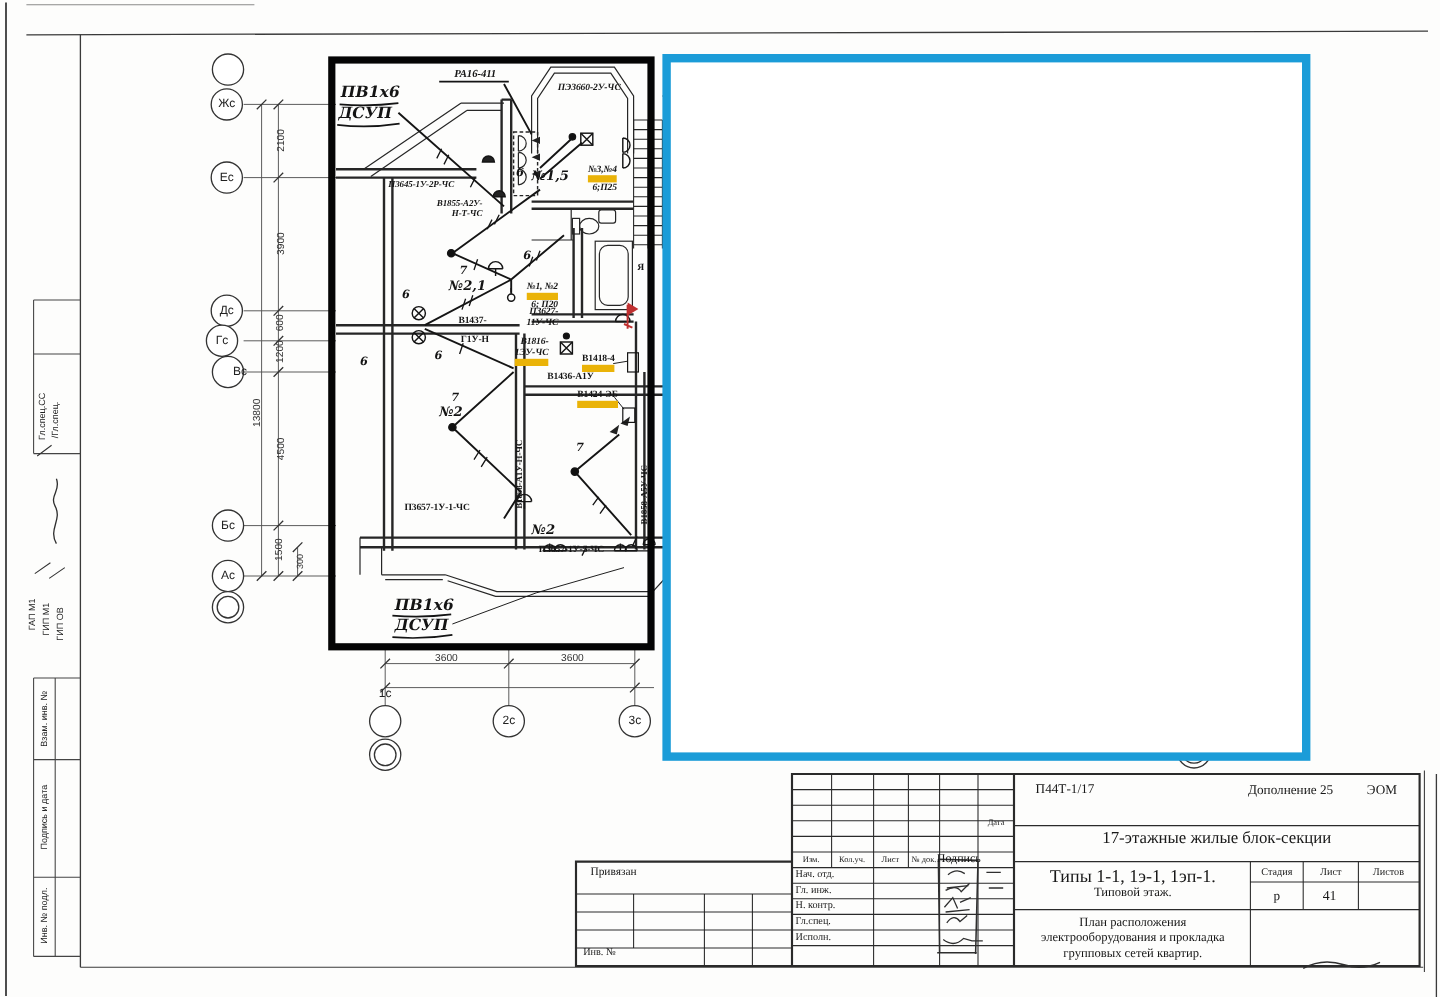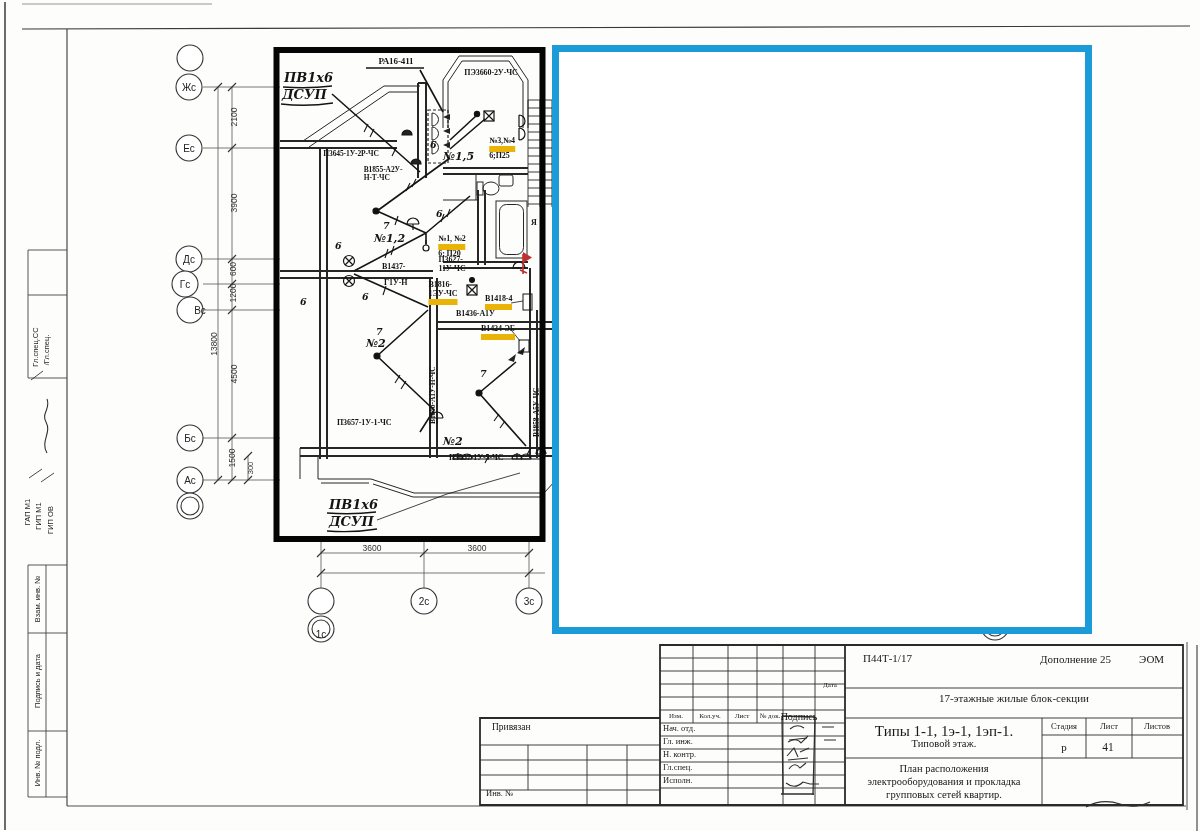--- a/index.html
+++ b/index.html
@@ -1,21 +1,21 @@
 <!DOCTYPE html>
 <html><head>
 <meta charset="utf-8">
 <style>
   html,body{margin:0;padding:0;background:#fff;}
   .sheet{position:relative;width:1200px;height:831px;background:#fdfdfc;overflow:hidden;
          font-family:"Liberation Serif",serif;color:#1c1c1c;}
   svg.lw{position:absolute;left:0;top:0;width:1200px;height:831px;}
   .t{position:absolute;white-space:nowrap;line-height:1.08;}
   .pl{font:700 8px/1.12 "Liberation Serif",serif;letter-spacing:-0.1px;color:#161616;}
-  .c2{transform:translate(-50%,0);text-align:left;}
+  .c2{transform:translate(-50%,0);text-align:right;font-style:italic;}
   .ctr{transform:translate(-50%,-50%);}
   .u{border-bottom:6px solid #eab308;}
   .vert{transform-origin:0 0;transform:rotate(-90deg);}
   .dim{font:8.5px "Liberation Sans",sans-serif;transform:translate(-50%,-50%) rotate(-90deg);color:#333;}
   .dimh{font:8.5px "Liberation Sans",sans-serif;transform:translate(-50%,-50%);color:#333;}
   .ax{font:10px "Liberation Sans",sans-serif;transform:translate(-50%,-50%);color:#222;}
   .mar{font:7.5px "Liberation Sans",sans-serif;transform:translate(-50%,-50%) rotate(-90deg);color:#222;}
   .hw{font:italic 700 13px "DejaVu Serif",serif;color:#141414;}
   .wn{font:italic 700 9.5px "DejaVu Serif",serif;color:#141414;}
   .tb{color:#181818;}
@@ -211,21 +211,21 @@
   </g>
 </svg>
 
 <div class="t ax" style="left:189px;top:87px">Жс</div>
 <div class="t ax" style="left:189px;top:148px">Ес</div>
 <div class="t ax" style="left:189px;top:259px">Дс</div>
 <div class="t ax" style="left:185px;top:284px">Гс</div>
 <div class="t ax" style="left:200px;top:310px">Вс</div>
 <div class="t ax" style="left:190px;top:438px">Бс</div>
 <div class="t ax" style="left:190px;top:480px">Ас</div>
-<div class="t ax" style="left:321px;top:634px">1с</div>
+<div class="t ax" style="left:321px;top:578px">1с</div>
 <div class="t ax" style="left:424px;top:601px">2с</div>
 <div class="t ax" style="left:529px;top:601px">3с</div>
 
 <div class="t dim" style="left:234px;top:117px">2100</div>
 <div class="t dim" style="left:234px;top:203px">3900</div>
 <div class="t dim" style="left:233px;top:269px">600</div>
 <div class="t dim" style="left:233px;top:293px">1200</div>
 <div class="t dim" style="left:234px;top:374px">4500</div>
 <div class="t dim" style="left:232px;top:458px">1500</div>
 <div class="t dim" style="left:214px;top:344px">13800</div>
@@ -271,40 +271,40 @@
 <div class="t wn" style="left:436px;top:208px">6</div>
 <div class="t wn" style="left:335px;top:240px">6</div>
 <div class="t wn" style="left:362px;top:291px">6</div>
 <div class="t wn" style="left:300px;top:296px">6</div>
 <div class="t wn" style="left:383px;top:220px">7</div>
 <div class="t wn" style="left:376px;top:326px">7</div>
 <div class="t wn" style="left:480px;top:368px">7</div>
 
 <div class="t hw" style="left:284px;top:70px">ПВ1х6</div>
 <div class="t hw" style="left:282px;top:87px">ДСУП</div>
-<div class="t hw" style="left:443px;top:150px;font-size:11px">№1,5</div>
-<div class="t hw" style="left:374px;top:232px;font-size:11px">№1,2</div>
+<div class="t hw" style="left:443px;top:140px;font-size:11px">№1,5</div>
+<div class="t hw" style="left:374px;top:232px;font-size:11px">№2,1</div>
 <div class="t hw" style="left:366px;top:337px;font-size:11px">№2</div>
 <div class="t hw" style="left:443px;top:435px;font-size:11px">№2</div>
 <div class="t hw" style="left:329px;top:497px">ПВ1х6</div>
 <div class="t hw" style="left:329px;top:514px">ДСУП</div>
 
 <div class="t mar" style="left:35px;top:347px">Гл.спец.СС</div>
 <div class="t mar" style="left:46px;top:350px">/Гл.спец.</div>
 <div class="t mar" style="left:27px;top:512px">ГАП М1</div>
 <div class="t mar" style="left:38px;top:516px">ГИП М1</div>
 <div class="t mar" style="left:50px;top:520px">ГИП ОВ</div>
 <div class="t mar" style="left:37px;top:599px">Взам. инв. №</div>
 <div class="t mar" style="left:37px;top:681px">Подпись и дата</div>
 <div class="t mar" style="left:37px;top:763px">Инв. № подл.</div>
 
 <div class="t tb" style="left:863px;top:653px;font-size:11px">П44Т-1/17</div>
 <div class="t tb" style="left:1040px;top:654px;font-size:11px">Дополнение 25</div>
 <div class="t tb" style="left:1139px;top:654px;font-size:11px">ЭОМ</div>
-<div class="t tb ctr" style="left:1014px;top:699px;font-size:11px">17-этажные жилые блок-секции</div>
+<div class="t tb ctr" style="left:1014px;top:699px;font-size:14px">17-этажные жилые блок-секции</div>
 <div class="t tb ctr" style="left:944px;top:731px;font-size:15px">Типы 1-1, 1э-1, 1эп-1.</div>
 <div class="t tb ctr" style="left:944px;top:744px;font-size:10.5px">Типовой этаж.</div>
 <div class="t tb ctr" style="left:1064px;top:727px;font-size:8.5px">Стадия</div>
 <div class="t tb ctr" style="left:1109px;top:727px;font-size:8.5px">Лист</div>
 <div class="t tb ctr" style="left:1157px;top:727px;font-size:8.5px">Листов</div>
 <div class="t tb ctr" style="left:1064px;top:748px;font-size:11px">р</div>
 <div class="t tb ctr" style="left:1108px;top:747px;font-size:11.5px">41</div>
 <div class="t tb ctr" style="left:944px;top:769px;font-size:10.5px">План расположения</div>
 <div class="t tb ctr" style="left:944px;top:782px;font-size:10.5px">электрооборудования  и прокладка</div>
 <div class="t tb ctr" style="left:944px;top:795px;font-size:10.5px">групповых сетей квартир.</div>

